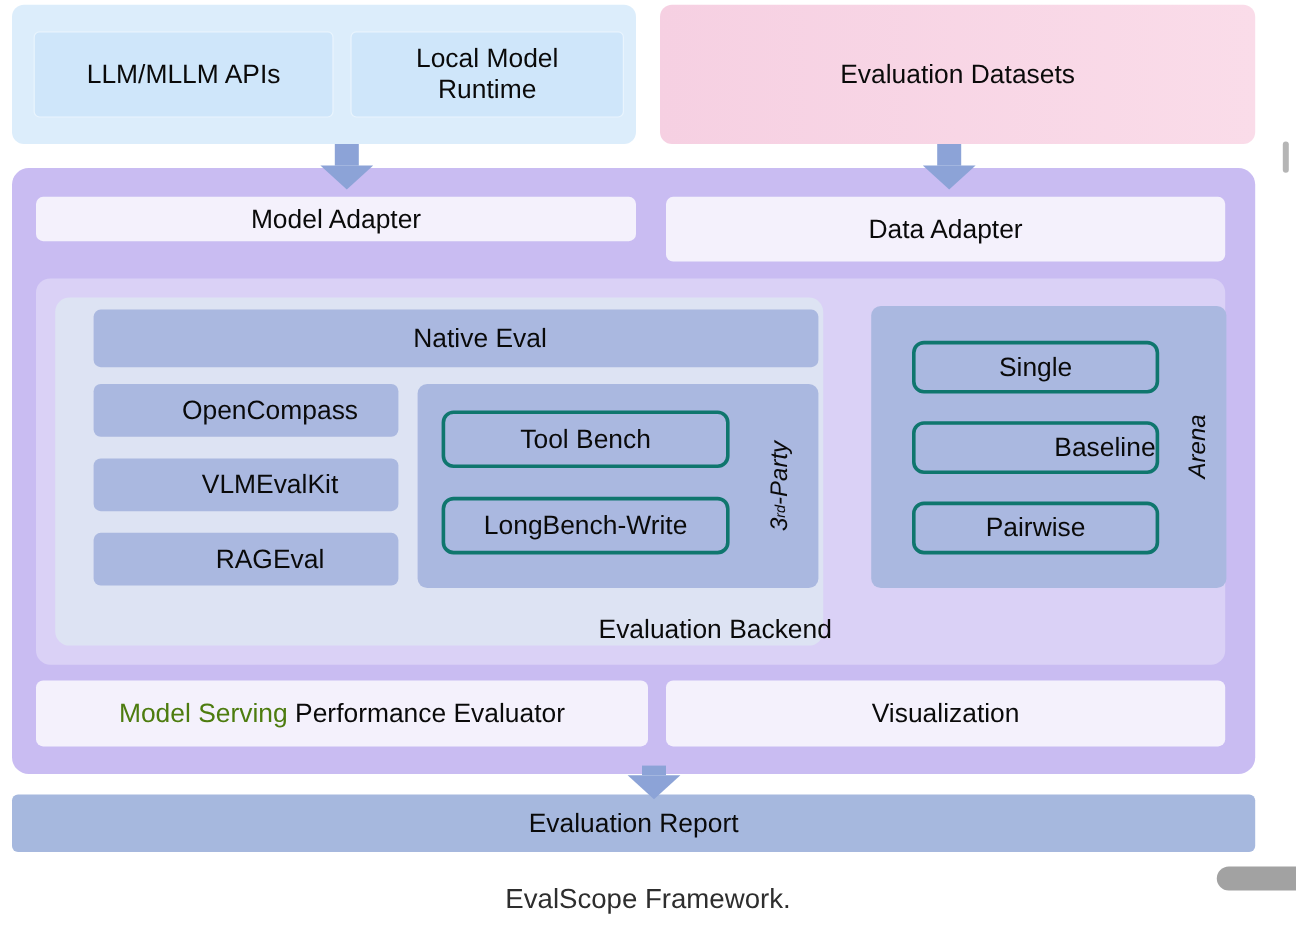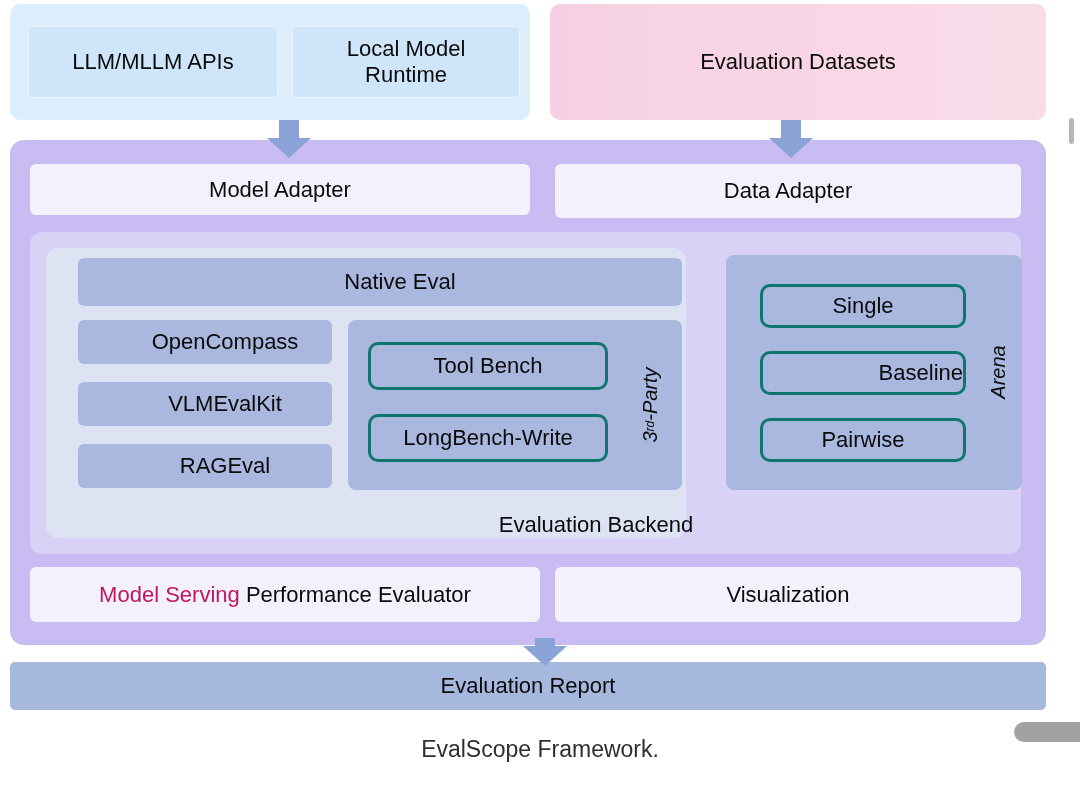--- a/index.html
+++ b/index.html
@@ -30,21 +30,21 @@
   .arrow-head { width: 0; height: 0; border-left: 22px solid transparent; border-right: 22px solid transparent; border-top: 20px solid #8ca3d7; }
   .arrow-model { left: 267px; top: 120px; }
   .arrow-data  { left: 769px; top: 120px; }
   .arrow-report { left: 523px; top: 638px; }
   .shaft-tall { height: 18px; }
   .shaft-short { height: 8px; }
 
   
   .framework { left: 10px; top: 140px; width: 1036px; height: 505px; background: #c9bcf2; border-radius: 14px; z-index: 1; }
   .adapter-box { background: #f4f1fc; border-radius: 6px; }
-  .model-adapter { left: 20px; top: 24px; width: 500px; height: 51px; }
+  .model-adapter { left: 20px; top: 24px; width: 500px; height: 37px; }
   .data-adapter  { left: 545px; top: 24px; width: 466px; height: 54px; }
 
   .inner { left: 20px; top: 92px; width: 991px; height: 322px; background: #dad1f6; border-radius: 12px; }
 
   .backend-area { left: 16px; top: 16px; width: 640px; height: 290px; background: #dde3f3; border-radius: 12px; }
   .module { background: #aab8e0; border-radius: 6px; padding-left: 40px; }
   .native-eval { left: 32px; top: 10px; width: 604px; height: 48px; }
   .engine { left: 32px; width: 254px; height: 44px; }
   .eng0 { top: 72px; } .eng1 { top: 134px; } .eng2 { top: 196px; }
 
@@ -58,21 +58,21 @@
   .tp-label sup { font-size: 12px; }
   .backend-label { left: 400px; top: 262px; width: 300px; height: 30px; font-size: 22px; }
 
   .arena { left: 696px; top: 23px; width: 296px; height: 235px; background: #aab8e0; border-radius: 8px; }
   .arena-item { left: 34px; width: 206px; height: 44px; }
   .ar0 { top: 29px; } .ar1 { top: 96px; justify-content: flex-end; } .ar2 { top: 163px; }
   .arena-label { left: 212px; top: 105px; width: 120px; height: 24px; }
 
   .serving-box { left: 20px; top: 427px; width: 510px; height: 55px; }
   .viz-box     { left: 545px; top: 427px; width: 466px; height: 55px; }
-  .gray-text { color: #be185d; }
+  .gray-text { color: #4d7c0f; }
 
   .report-bar { left: 10px; top: 662px; width: 1036px; height: 48px; background: #a6b8de; border-radius: 5px; z-index: 2; justify-content: center; }
   .caption { left: 0; top: 736px; width: 1080px; font-size: 23px; color: #2e2e2e; text-align: center; }
 
   .vscroll { left: 1069px; top: 118px; width: 5px; height: 26px; background: #b5b5b5; border-radius: 3px; }
   .hscroll { left: 1014px; top: 722px; width: 66px; height: 20px; background: #a2a2a2; border-radius: 10px 0 0 10px; }
 </style>
 </head>
 <body>
 

